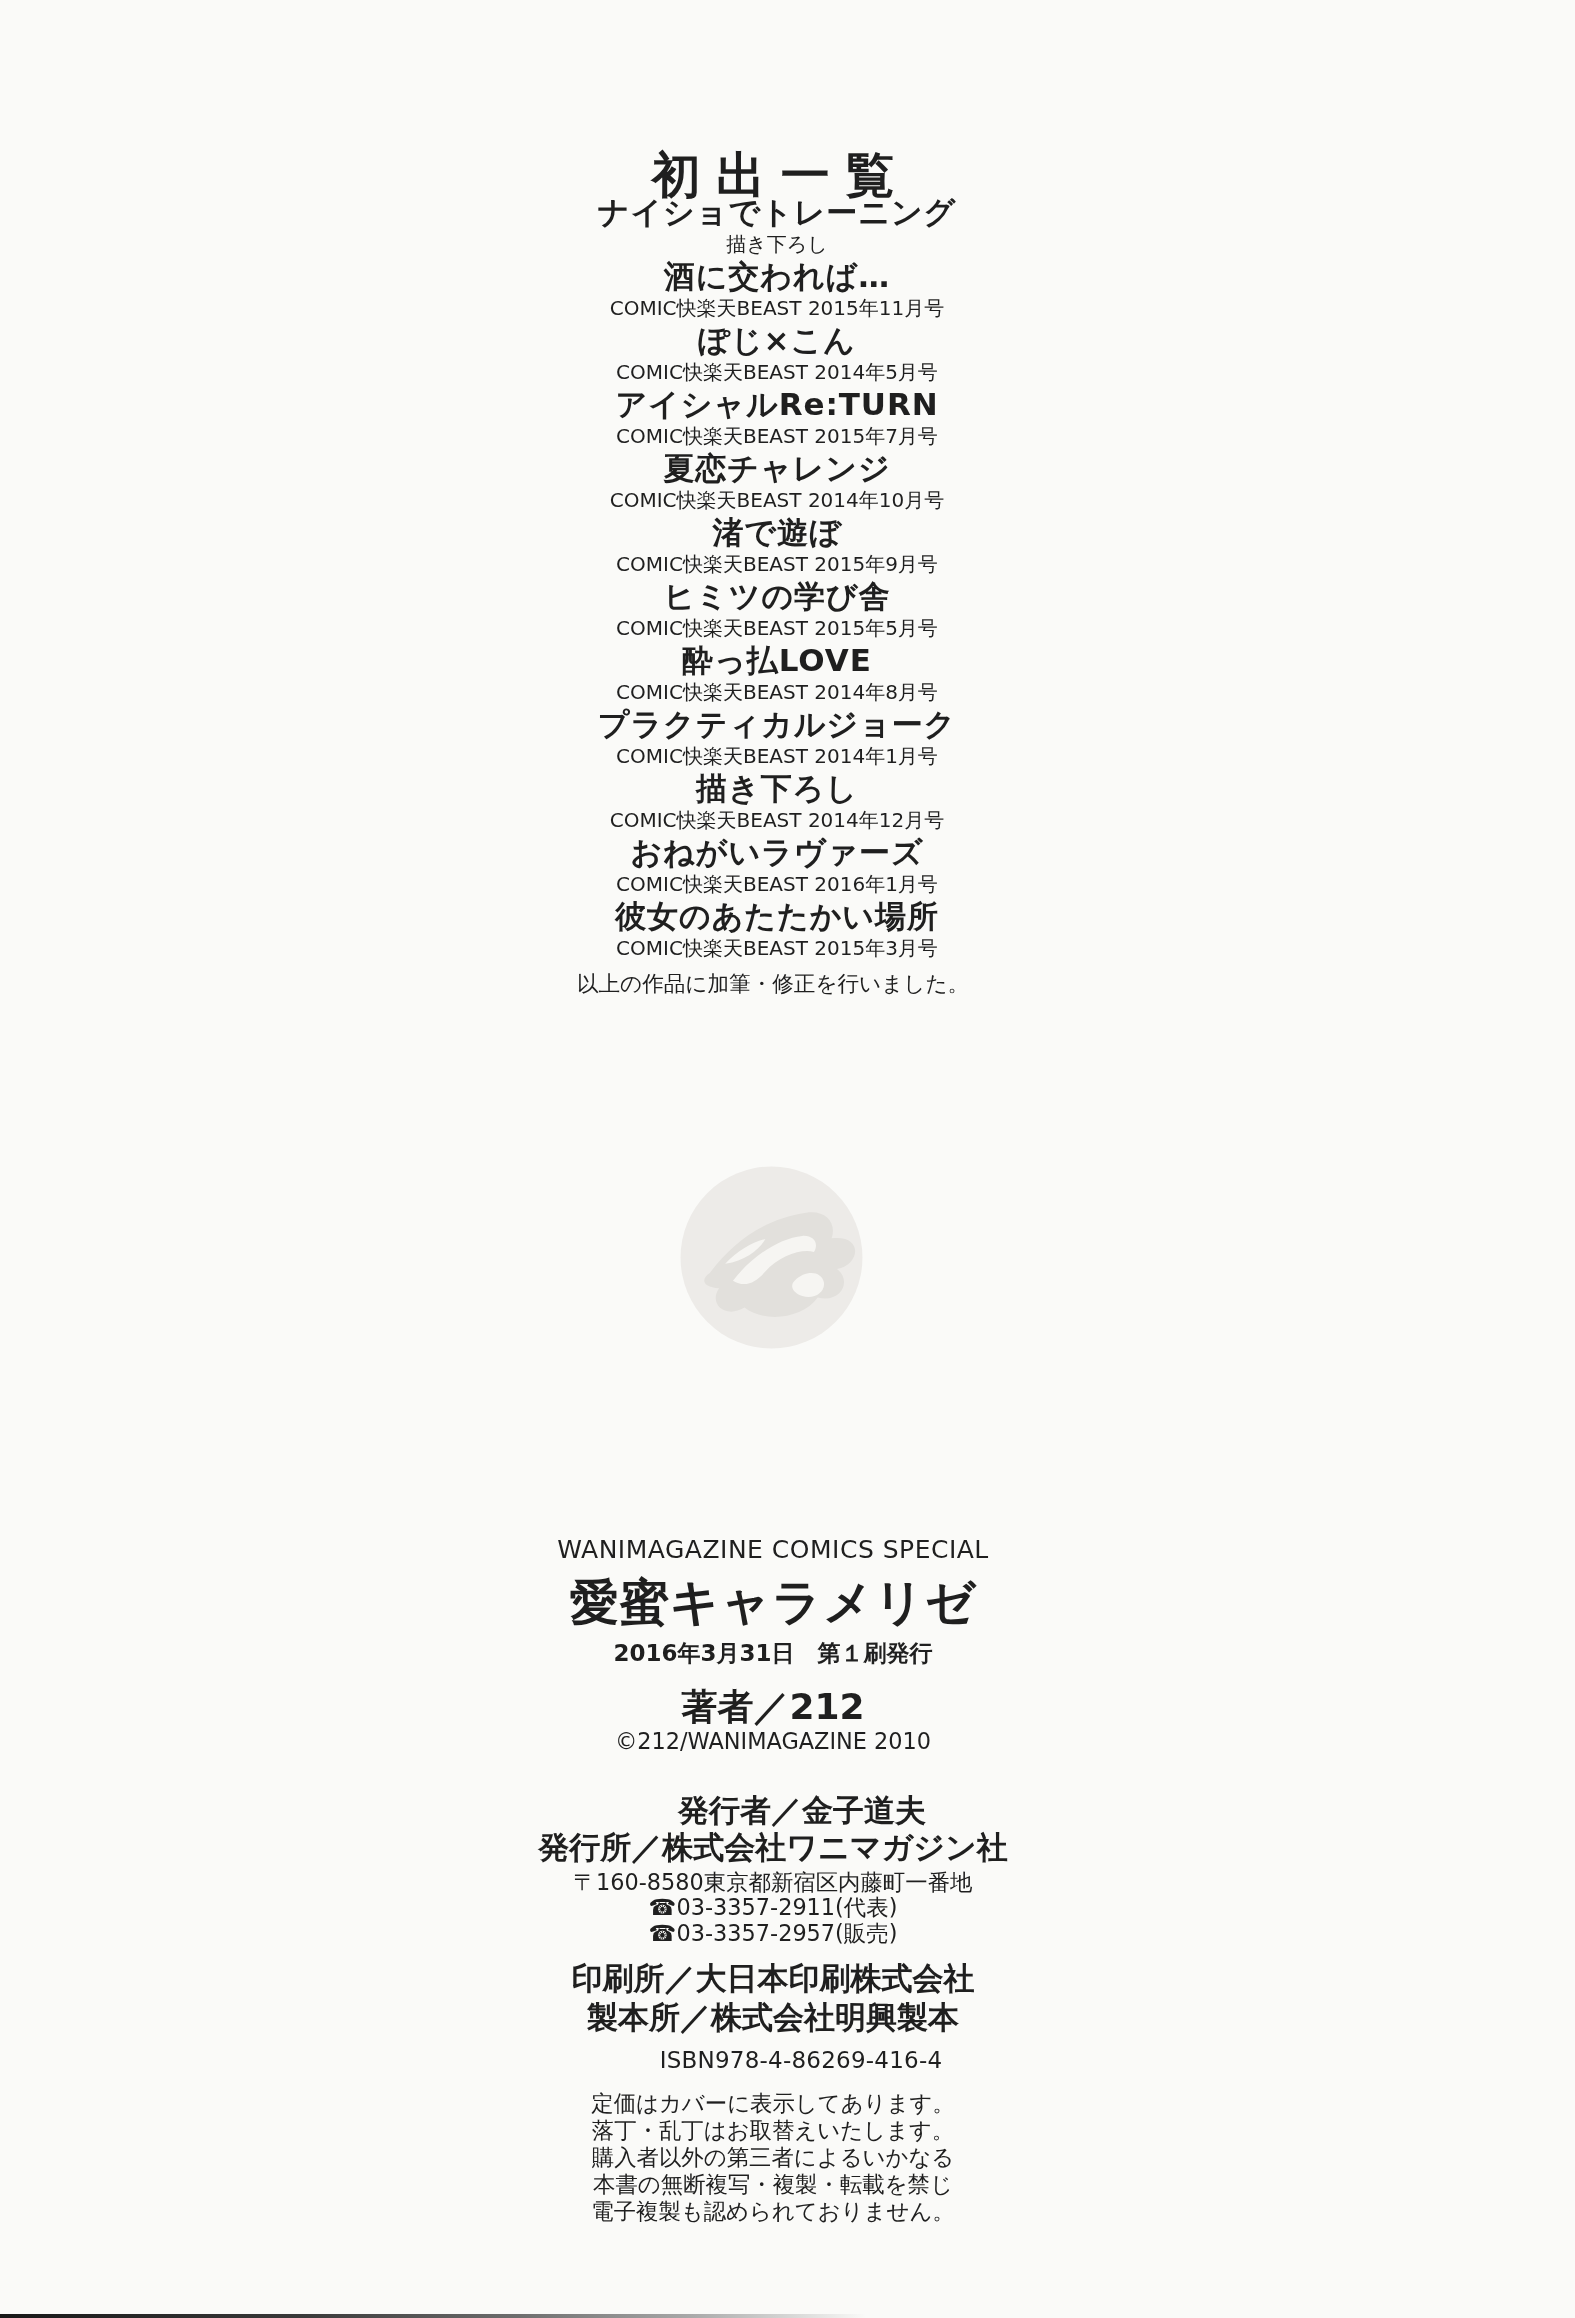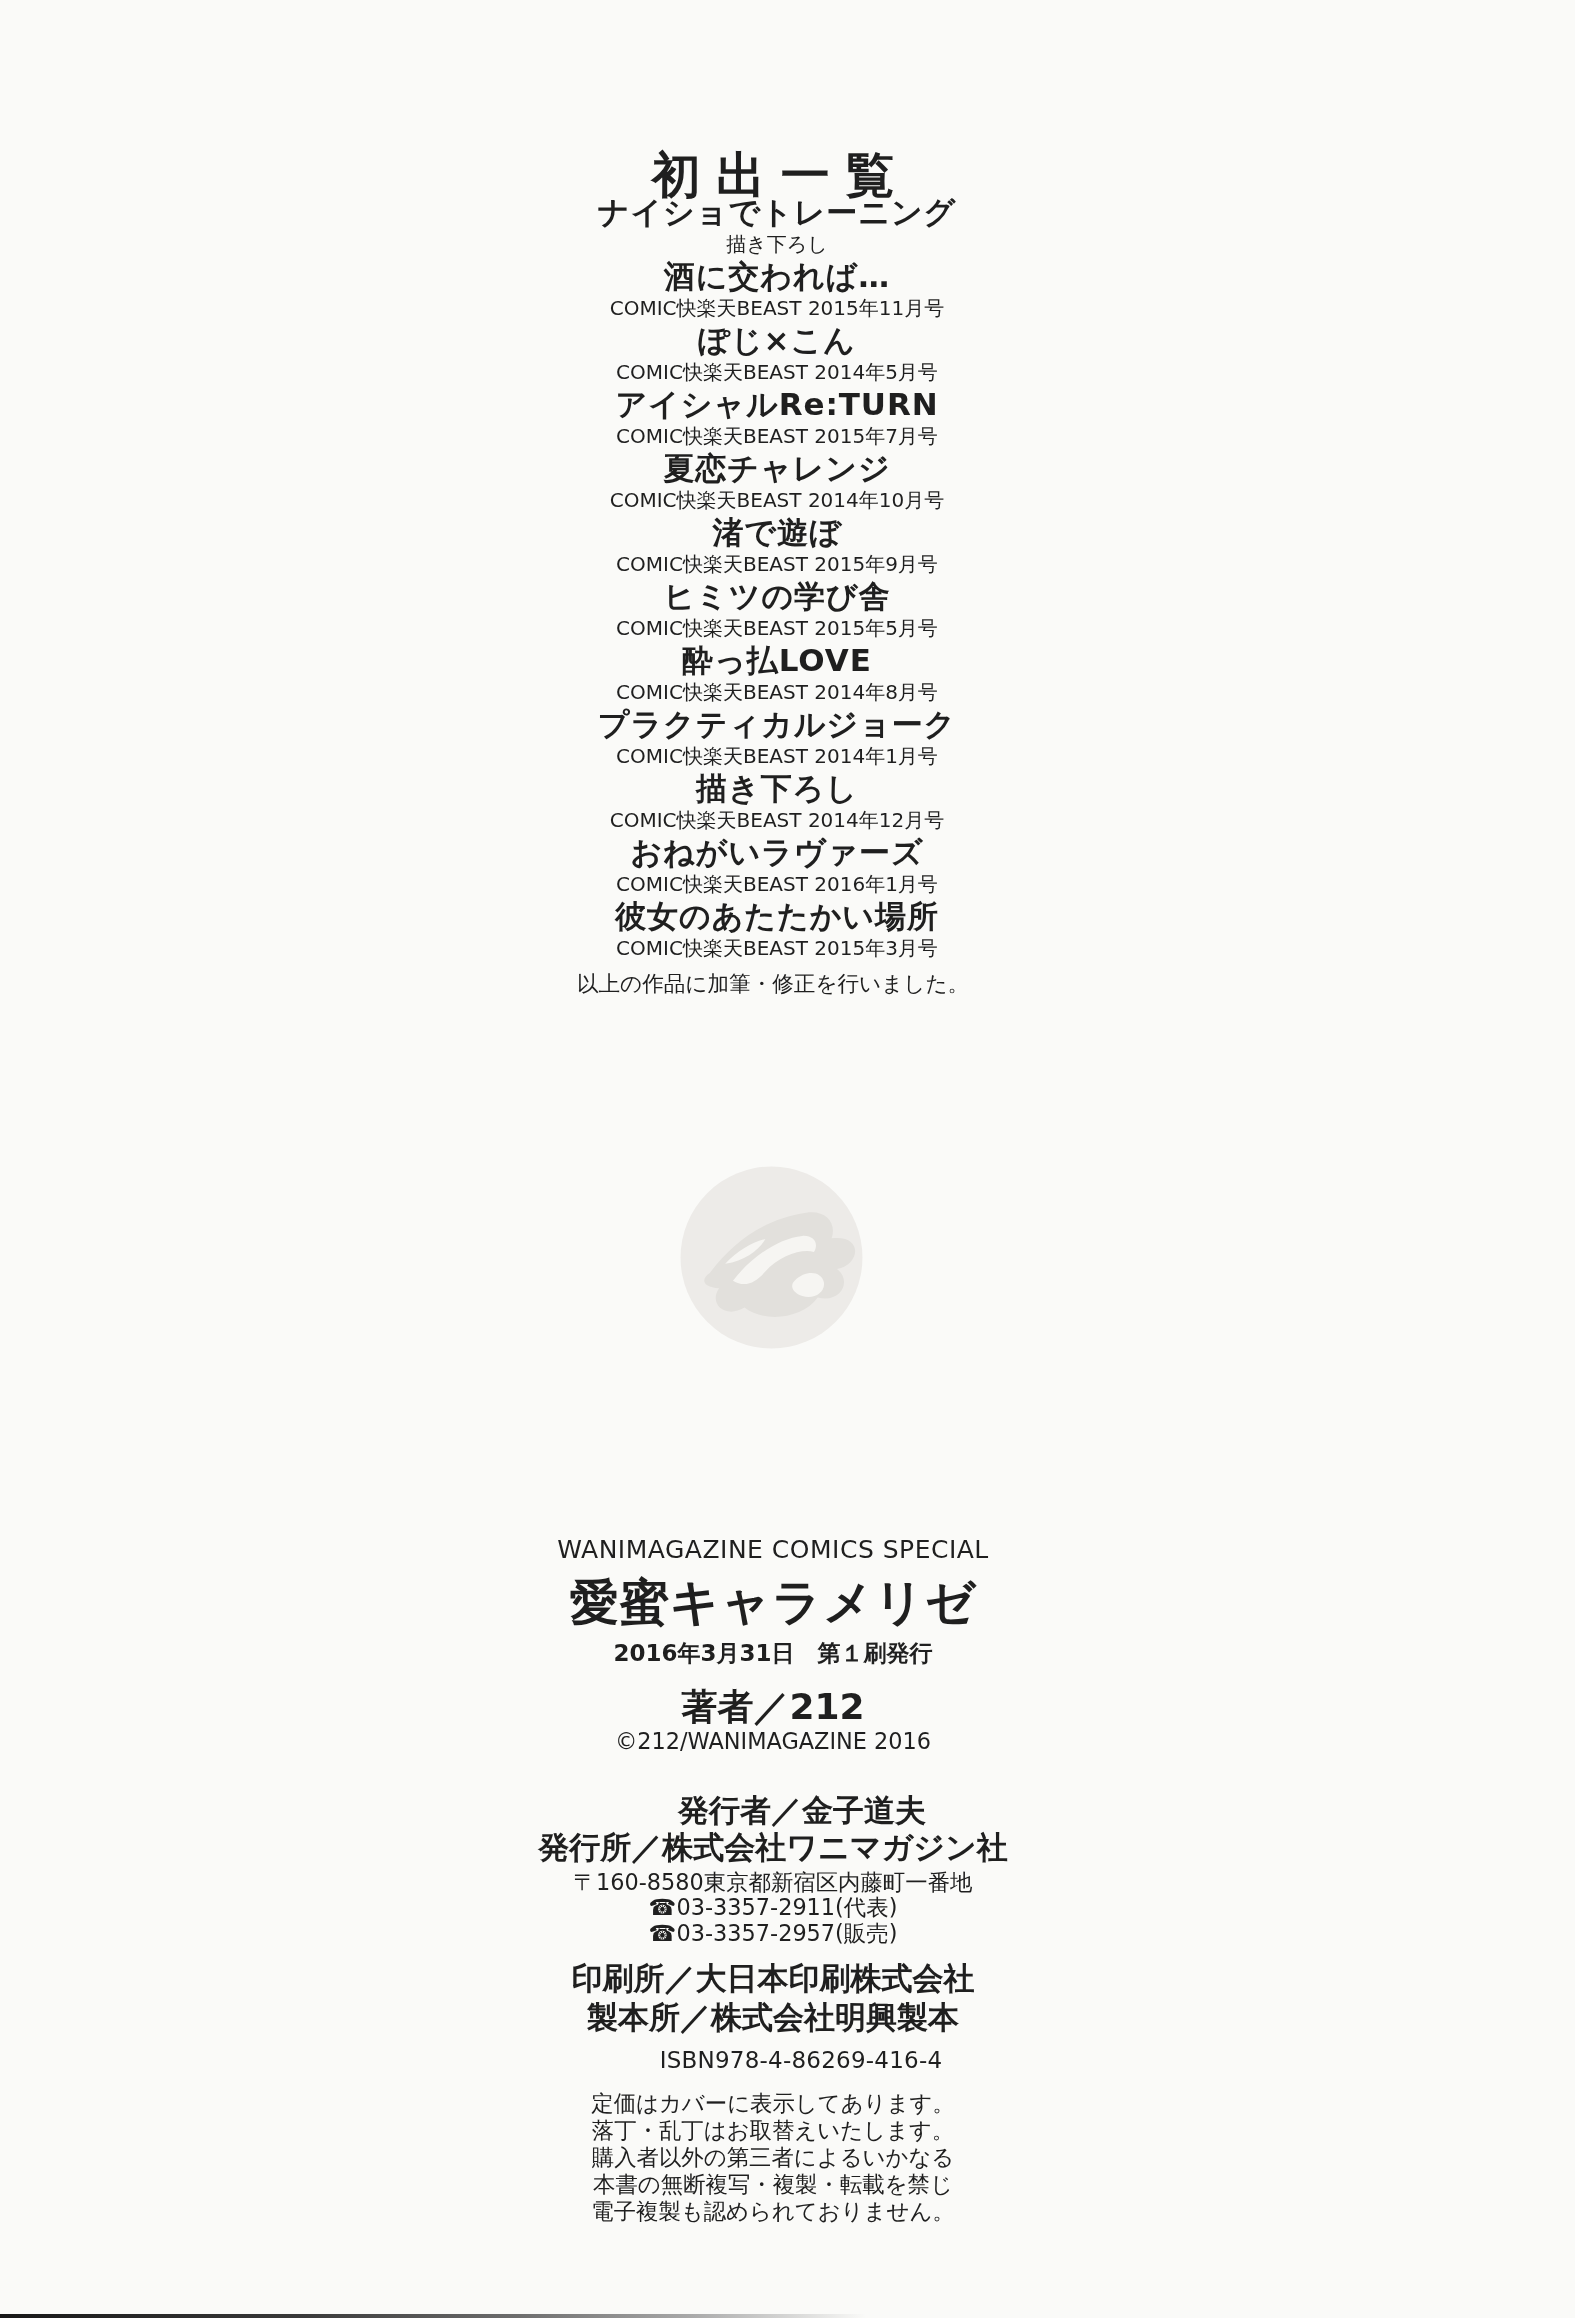--- a/index.html
+++ b/index.html
@@ -209,21 +209,21 @@
   <path d="M70 150 C95 118, 130 95, 160 92 C175 91, 182 102, 175 113 C160 108, 130 118, 112 138
            C100 152, 86 160, 70 150 Z" fill="#f6f5f2"></path>
   <path d="M150 150 C165 135, 185 138, 188 152 C190 165, 175 175, 160 170 C148 166, 143 157, 150 150 Z" fill="#f6f5f2"></path>
   <path d="M60 128 C75 112, 95 100, 112 96 C104 110, 86 124, 60 128 Z" fill="#f6f5f2"></path>
 </svg>
 
 <div class="line series-label">WANIMAGAZINE COMICS SPECIAL</div>
 <div class="line book-title">愛蜜キャラメリゼ</div>
 <div class="line print-info">2016年3月31日　第１刷発行</div>
 <div class="line author">著者／212</div>
-<div class="line copyright">©212/WANIMAGAZINE 2016</div>
+<div class="line copyright">©212/WANIMAGAZINE 2010</div>
 <div class="line publisher-person">発行者／金子道夫</div>
 <div class="line publisher-company">発行所／株式会社ワニマガジン社</div>
 <div class="line address">〒160-8580東京都新宿区内藤町一番地</div>
 <div class="line tel-main">☎03-3357-2911(代表)</div>
 <div class="line tel-sales">☎03-3357-2957(販売)</div>
 <div class="line printer">印刷所／大日本印刷株式会社</div>
 <div class="line bindery">製本所／株式会社明興製本</div>
 <div class="line isbn">ISBN978-4-86269-416-4</div>
 
 <div class="block notices">

